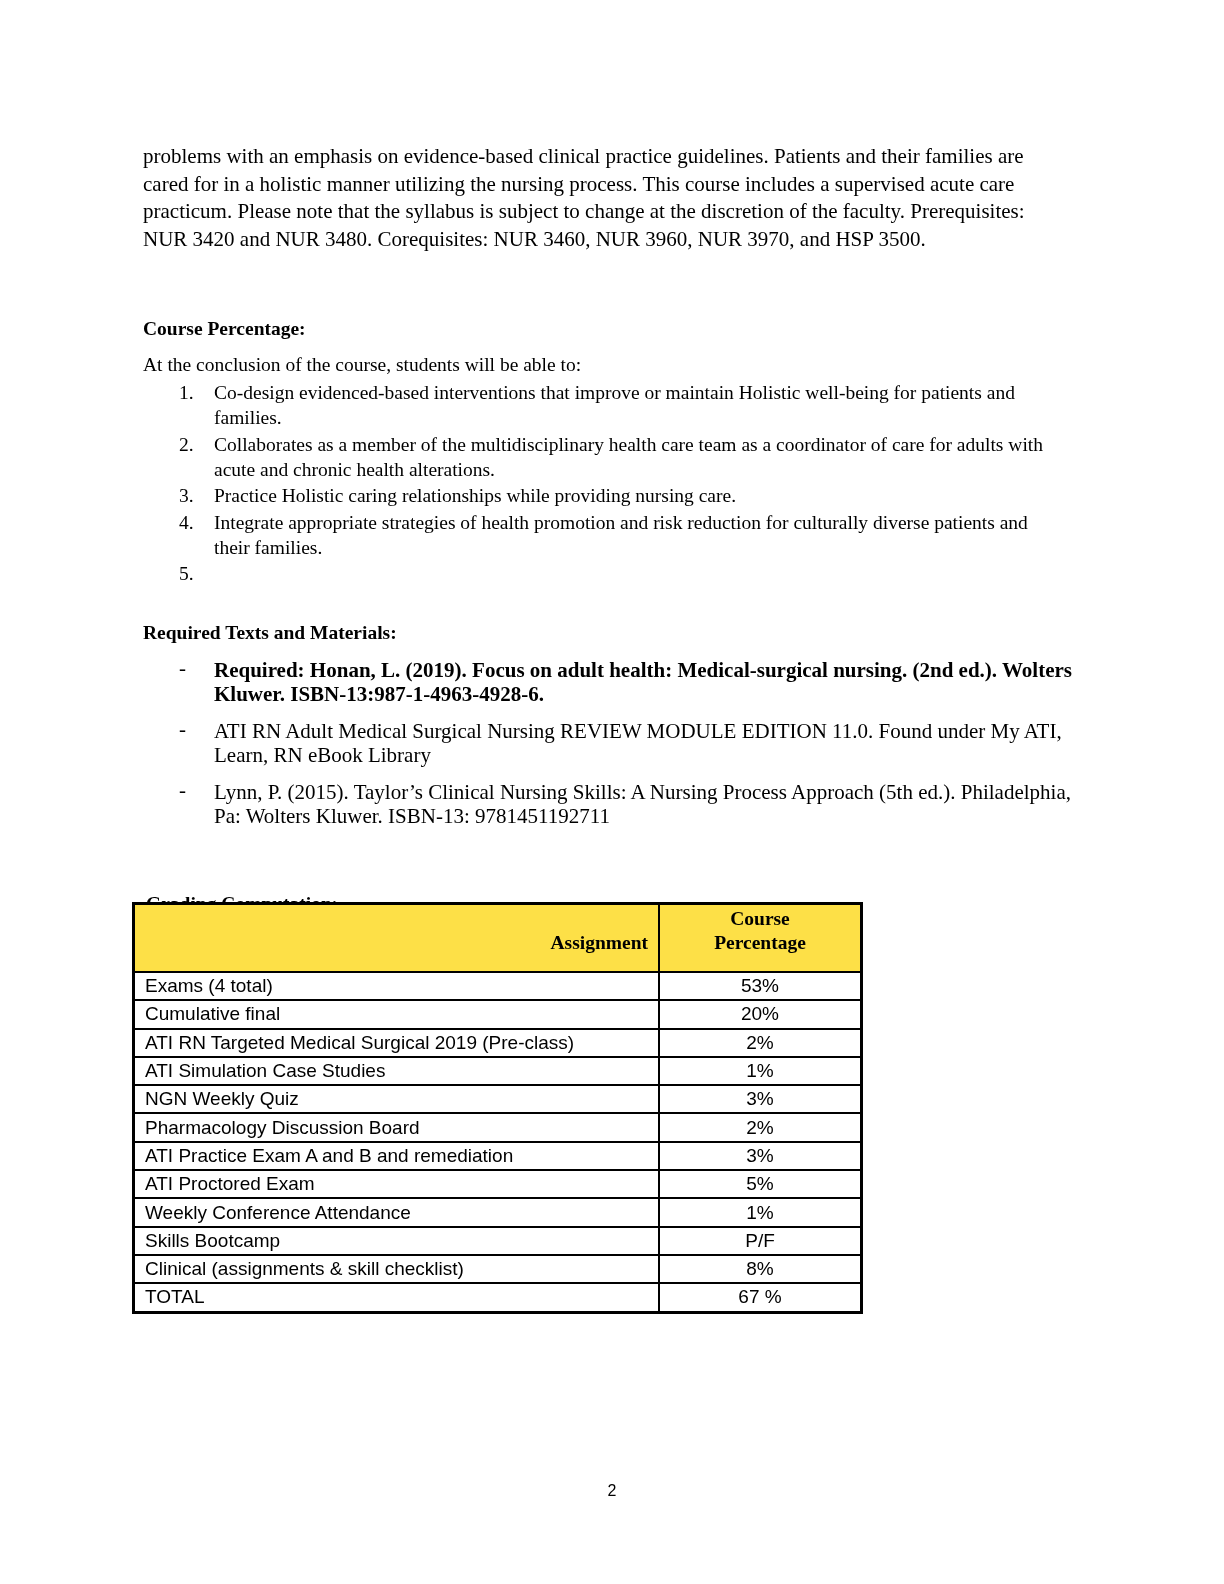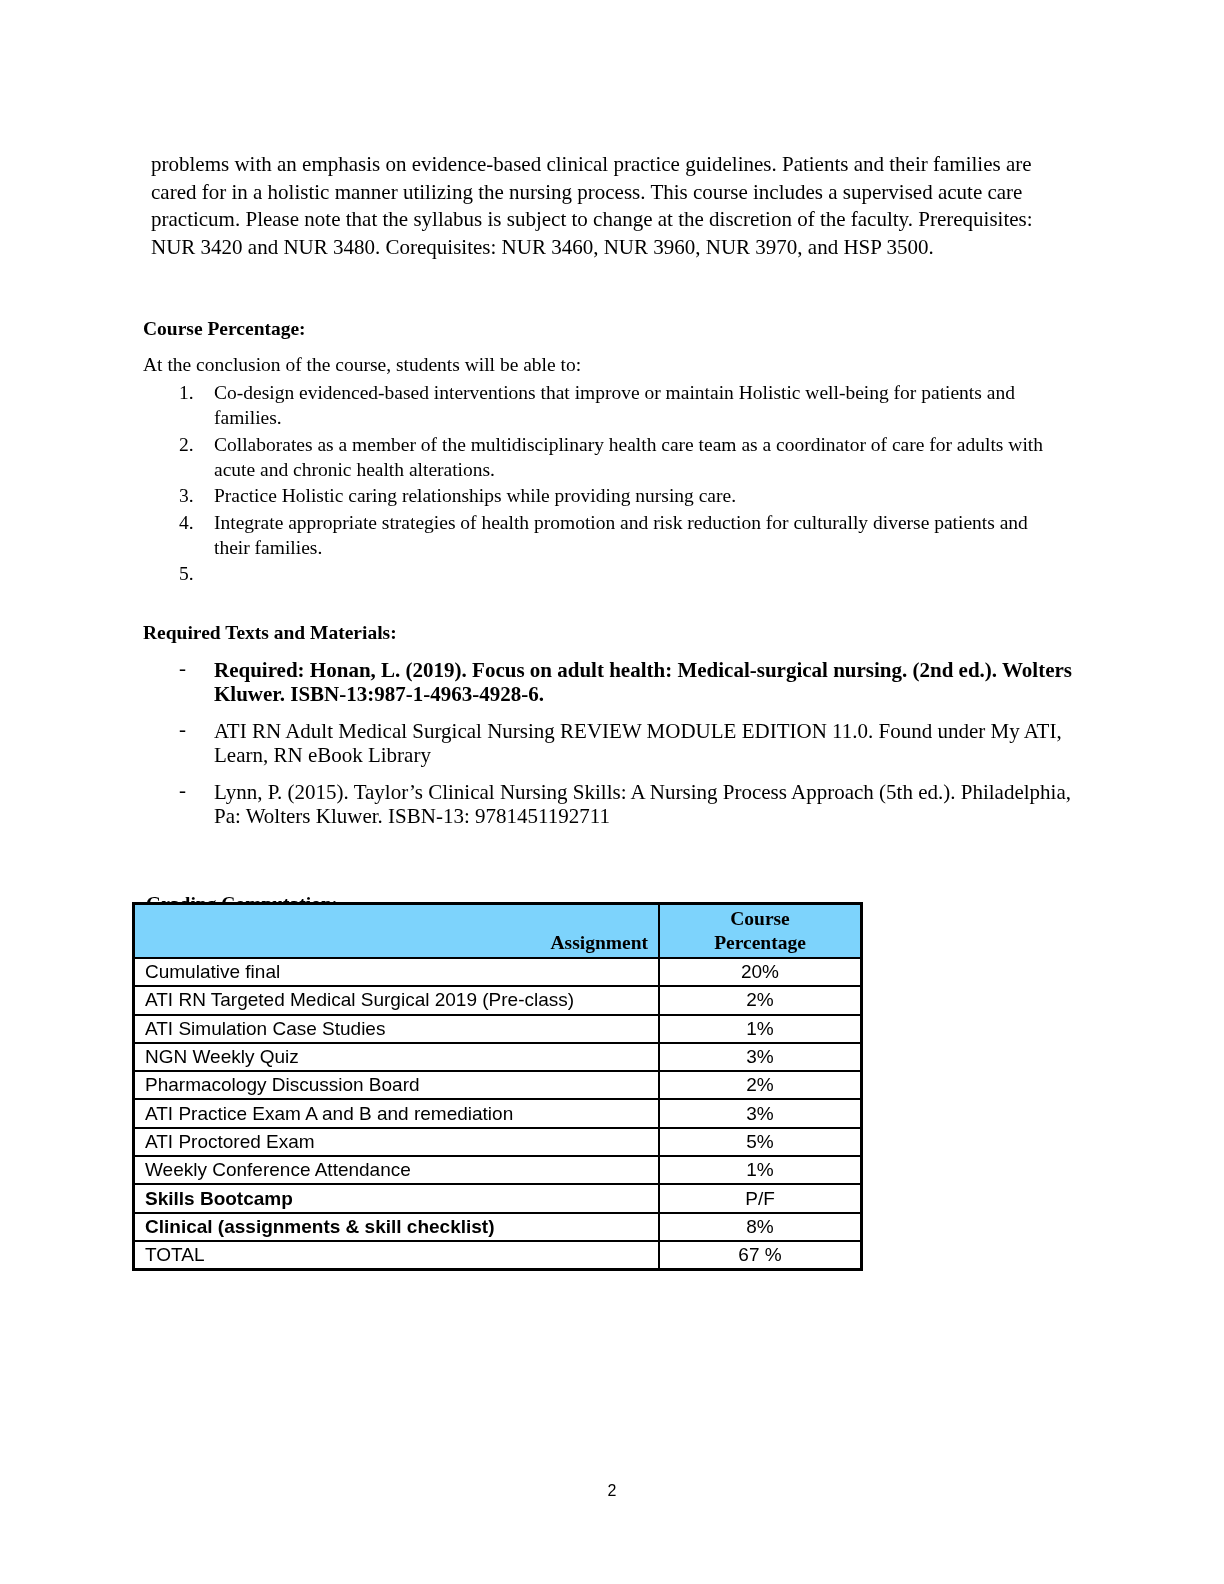--- a/index.html
+++ b/index.html
@@ -20,21 +20,21 @@
       left: 0; top: 0;
       width: 1224px; height: 1584px;
     }
     .intro {
       position: absolute;
       left: 143px;
       top: 143px;
       width: 920px;
       font-size: 21px;
       line-height: 27.7px;
-      margin: 8px;
+      margin: 0;
     }
     .section-heading {
       position: absolute;
       left: 143px;
       font-weight: bold;
       font-size: 19.5px;
       margin: 0;
     }
     .objectives-lead {
       position: absolute;
@@ -103,40 +103,40 @@
       width: 731px;
       font-family: "Liberation Sans", "DejaVu Sans", sans-serif;
     }
     table.grading th, table.grading td {
       border: 2px solid #000;
       padding: 0 10px;
       height: 26.3px;
       font-size: 19px;
     }
     table.grading thead th {
-      background: #7dd3fc;
+      background: #fde047;
       font-family: "Liberation Serif", "DejaVu Serif", serif;
       font-weight: bold;
       font-size: 19.5px;
       height: 50px;
       vertical-align: bottom;
       line-height: 24px;
-      padding-bottom: 2px;
+      padding-bottom: 16px;
     }
     table.grading thead th.col-assignment {
       text-align: right;
       width: 503px;
       border-right: 2px solid #000;
     }
     table.grading thead th.col-pct {
       text-align: center;
       border-right: 3px solid #000;
     }
     table.grading td.pct { text-align: center; }
-    table.grading tr.bold td.name { font-weight: bold; }
+    table.grading tr.bold td.name { font-weight: normal; }
     table.grading { border: 3px solid #000; }
     .page-number {
       position: absolute;
       left: 0;
       width: 1224px;
       top: 1482px;
       text-align: center;
       font-family: "Liberation Sans", "DejaVu Sans", sans-serif;
       font-size: 16px;
     }
@@ -194,20 +194,24 @@
 
   <table class="grading">
     <thead>
       <tr>
         <th class="col-assignment">Assignment</th>
         <th class="col-pct"><span>Course</span><br><span>Percentage</span></th>
       </tr>
     </thead>
     <tbody>
       <tr>
+        <td class="name">Exams (4 total)</td>
+        <td class="pct">53%</td>
+      </tr>
+      <tr>
         <td class="name">Cumulative final</td>
         <td class="pct">20%</td>
       </tr>
       <tr>
         <td class="name">ATI RN Targeted Medical Surgical 2019 (Pre-class)</td>
         <td class="pct">2%</td>
       </tr>
       <tr>
         <td class="name">ATI Simulation Case Studies</td>
         <td class="pct">1%</td>

